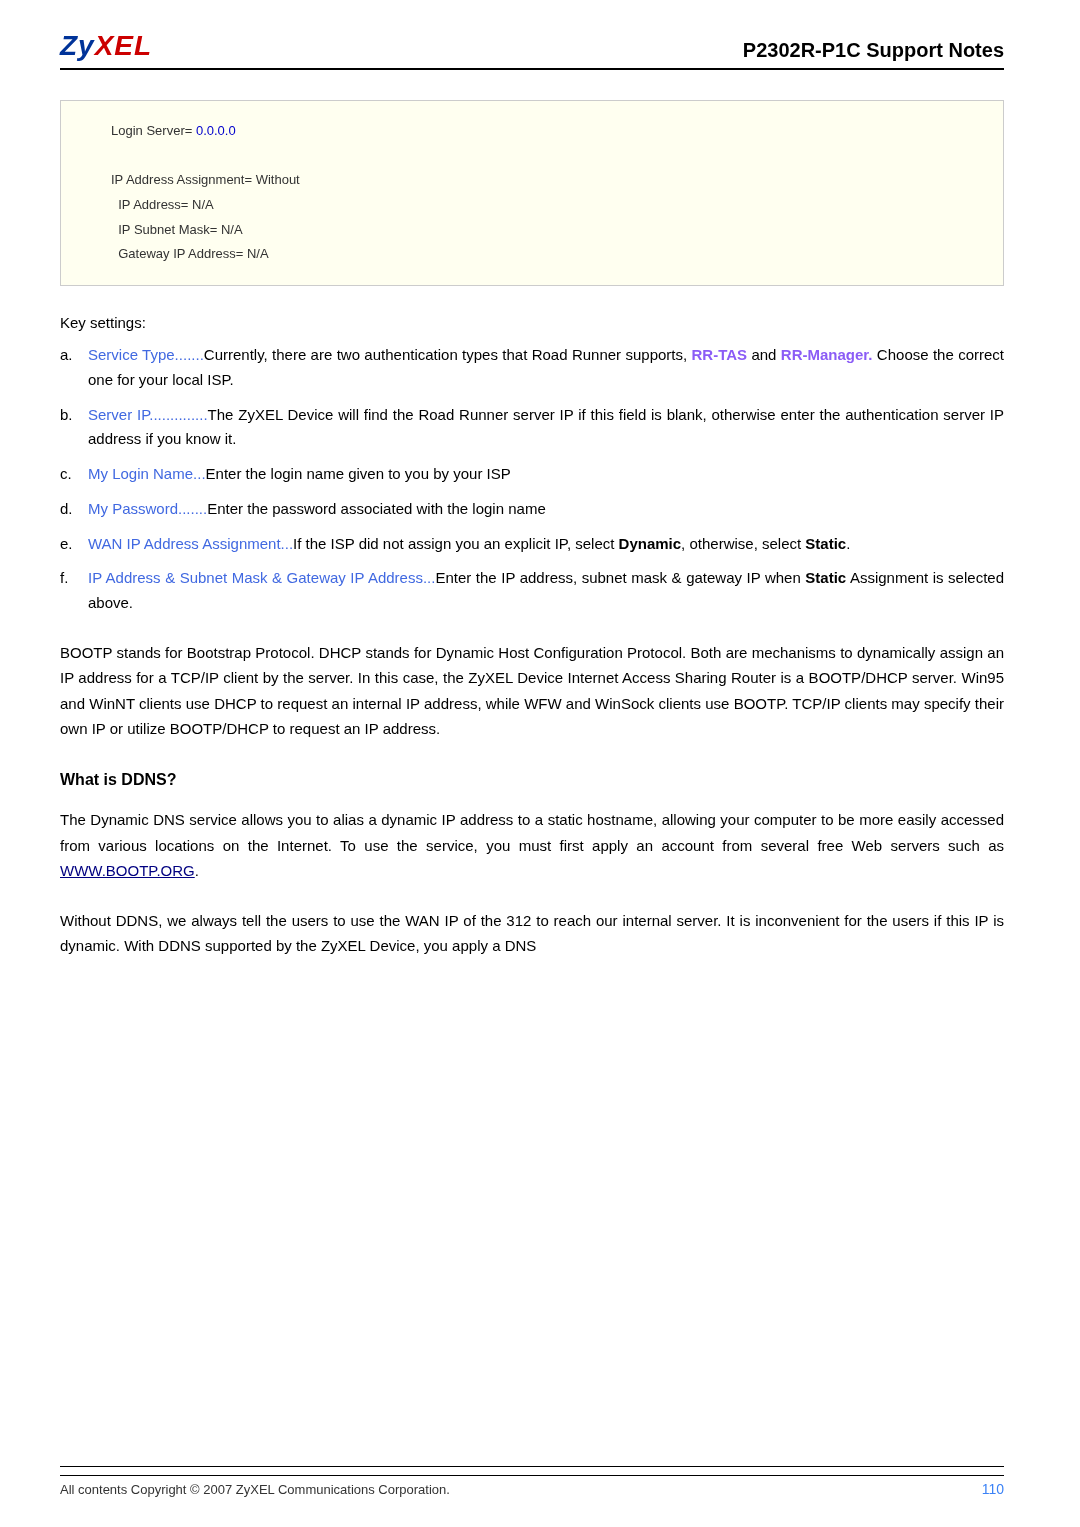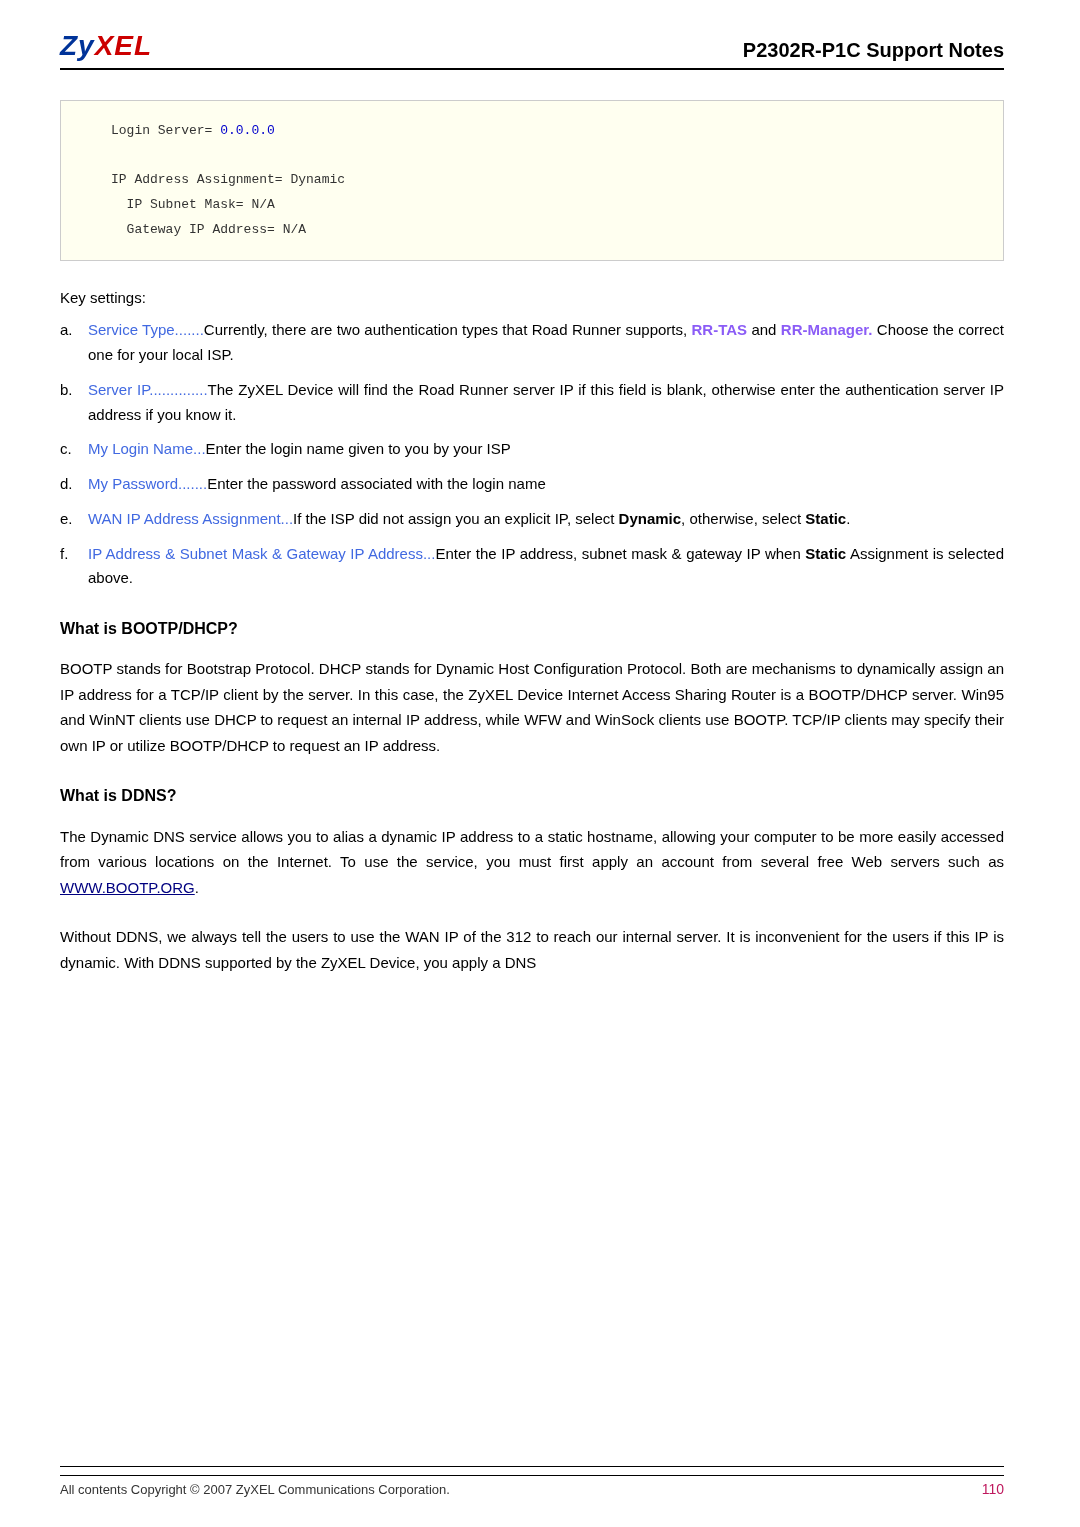--- a/index.html
+++ b/index.html
@@ -62,21 +62,21 @@
       font-weight: bold;
       color: #000000;
       font-family: Arial, sans-serif;
     }
 
     
     .code-box {
       background: #fffff0;
       border: 1px solid #cccccc;
       padding: 18px 30px 18px 50px;
-      font-family: Liberation Mono, monospace;
+      font-family: Liberation Sans, sans-serif;
       font-size: 13px;
       color: #333333;
       margin-bottom: 28px;
       line-height: 1.9;
     }
 
     .code-box .highlight-blue {
       color: #0000cc;
     }
 
@@ -166,21 +166,21 @@
       border-top: 1px solid #000000;
       padding-top: 8px;
       margin: 0 60px;
     }
 
     .page-number {
       position: absolute;
       bottom: 30px;
       right: 60px;
       font-size: 14px;
-      color: #be185d;
+      color: #3b82f6;
     }
 
     .divider-bottom {
       border: none;
       border-bottom: 1px solid #000;
       margin: 0 0 6px 0;
     }
   </style>
 </head>
 <body>
@@ -190,21 +190,22 @@
   <div class="page-header">
     <div class="logo-text">
       <span class="logo-zy">Zy</span><span class="logo-xel">XEL</span>
     </div>
     <div class="header-title">P2302R-P1C Support Notes</div>
   </div>
 
   <div class="code-box">
     <div>Login Server= <span class="highlight-blue">0.0.0.0</span></div>
     <div>&nbsp;</div>
-    <div>IP Address Assignment= Dynamic</div>
+    <div>IP Address Assignment= Without</div>
+    <div>&nbsp;&nbsp;IP Address= N/A</div>
     <div>&nbsp;&nbsp;IP Subnet Mask= N/A</div>
     <div>&nbsp;&nbsp;Gateway IP Address= N/A</div>
   </div>
 
   <p class="key-settings-label">Key settings:</p>
 
   <ol class="settings-list">
 
     <li>
       <span class="list-label">a.</span>
@@ -244,21 +245,20 @@
     <li>
       <span class="list-label">f.</span>
       <span class="list-content">
         <span class="link-blue">IP Address &amp; Subnet Mask &amp; Gateway IP Address...</span>Enter the IP address, subnet mask &amp; gateway IP when <span class="bold-text">Static</span> Assignment is selected above.
       </span>
     </li>
 
   </ol>
 
   <div class="content-section">
-    <p class="section-heading">What is BOOTP/DHCP?</p>
     <p class="section-paragraph">BOOTP stands for Bootstrap Protocol. DHCP stands for Dynamic Host Configuration Protocol. Both are mechanisms to dynamically assign an IP address for a TCP/IP client by the server. In this case, the ZyXEL Device Internet Access Sharing Router is a BOOTP/DHCP server. Win95 and WinNT clients use DHCP to request an internal IP address, while WFW and WinSock clients use BOOTP. TCP/IP clients may specify their own IP or utilize BOOTP/DHCP to request an IP address.</p>
   </div>
 
   <div class="content-section">
     <p class="section-heading">What is DDNS?</p>
     <p class="section-paragraph">
       <span>The Dynamic DNS service allows you to alias a dynamic IP address to a static hostname, allowing your computer to be more easily accessed from various locations on the Internet. To use the service, you must first apply an account from several free Web servers such as </span><a class="underline-link" href="#">WWW.BOOTP.ORG</a><span>.</span>
     </p>
     <p class="section-paragraph">Without DDNS, we always tell the users to use the WAN IP of the 312 to reach our internal server. It is inconvenient for the users if this IP is dynamic. With DDNS supported by the ZyXEL Device, you apply a DNS</p>
   </div>

